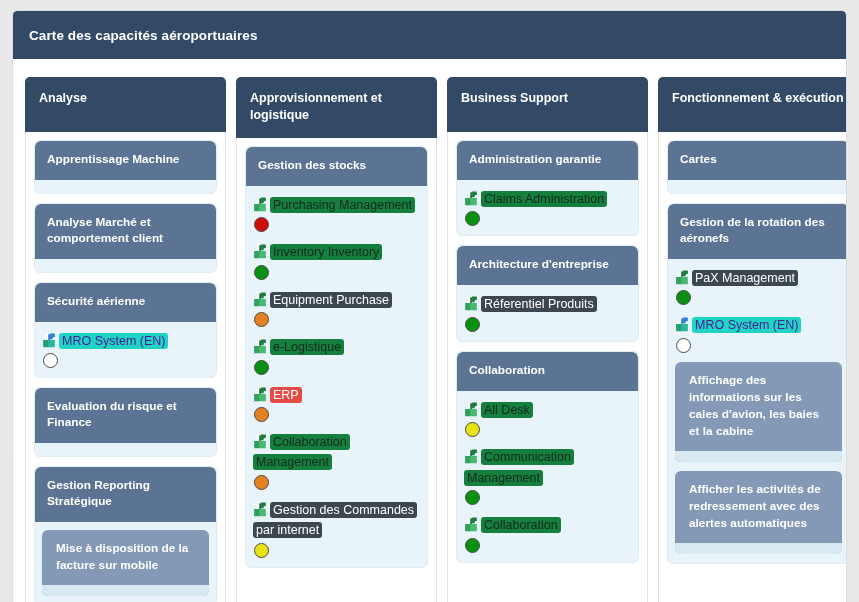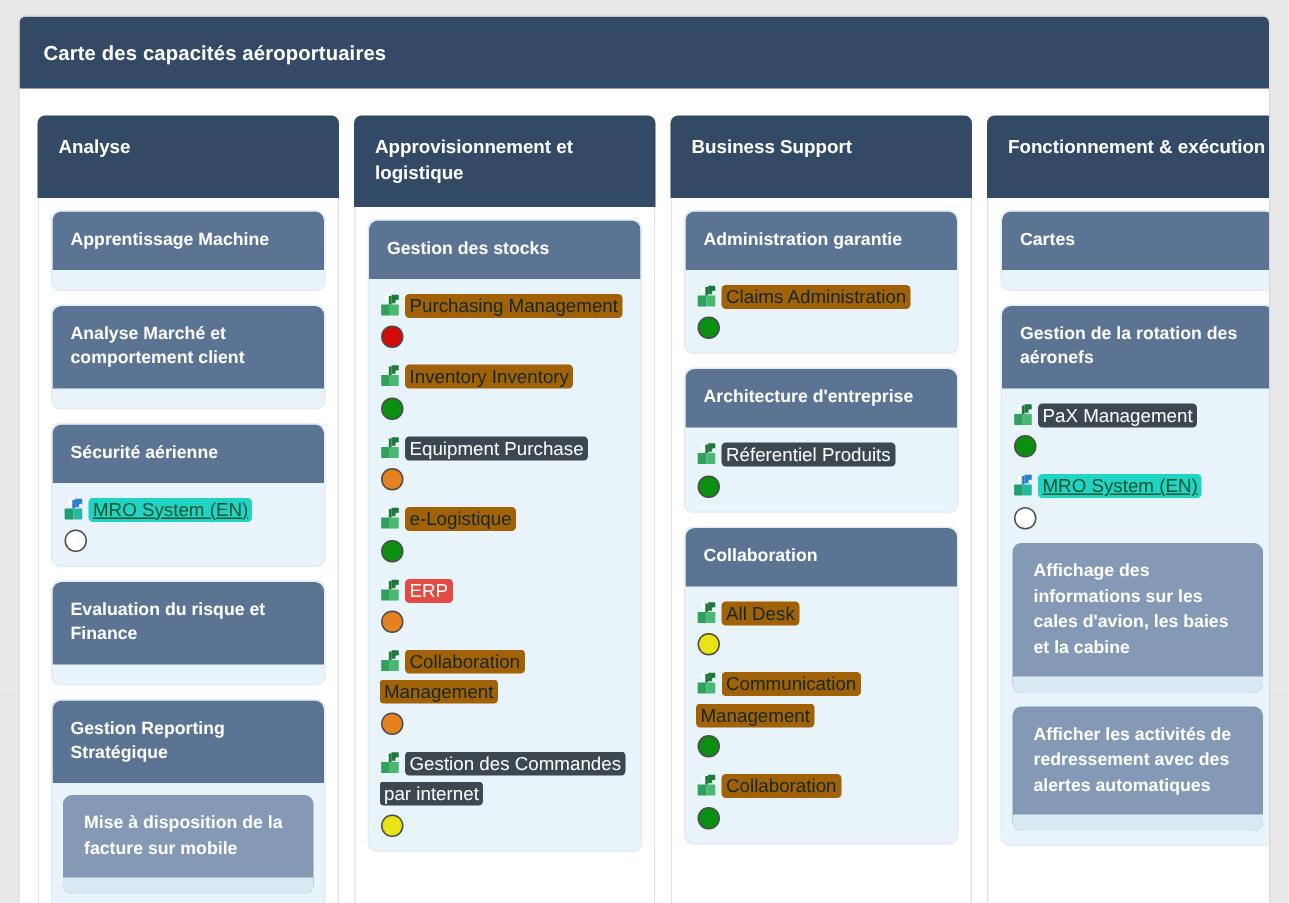--- a/index.html
+++ b/index.html
@@ -119,24 +119,24 @@
     margin-right: 2px;
   }
   .app-label {
     font-size: 12.5px;
     color: #1a1a1a;
     padding: 1px 3px;
     border-radius: 3px;
     box-decoration-break: clone;
     -webkit-box-decoration-break: clone;
   }
-  .hl-green  { background: #a16207; color: #16281c; margin-top: 38px; }
+  .hl-green  { background: #15803d; color: #16281c; margin-top: 38px; }
   .hl-dark   { background: #3d4750; color: #ffffff; }
   .hl-red    { background: #e24a43; color: #ffffff; }
-  .hl-cyan   { background: #1fd3c5; color: #14532d; text-decoration: underline; }
+  .hl-cyan   { background: #1fd3c5; color: #4c1d95; }
   .status-dot {
     display: block;
     width: 15px; height: 15px;
     border-radius: 50%;
     border: 1px solid #4b4b4b;
     margin-top: 3px;
     margin-left: 1px;
   }
   .dot-red    { background: #d10b08; }
   .dot-green  { background: #0a9010; }

